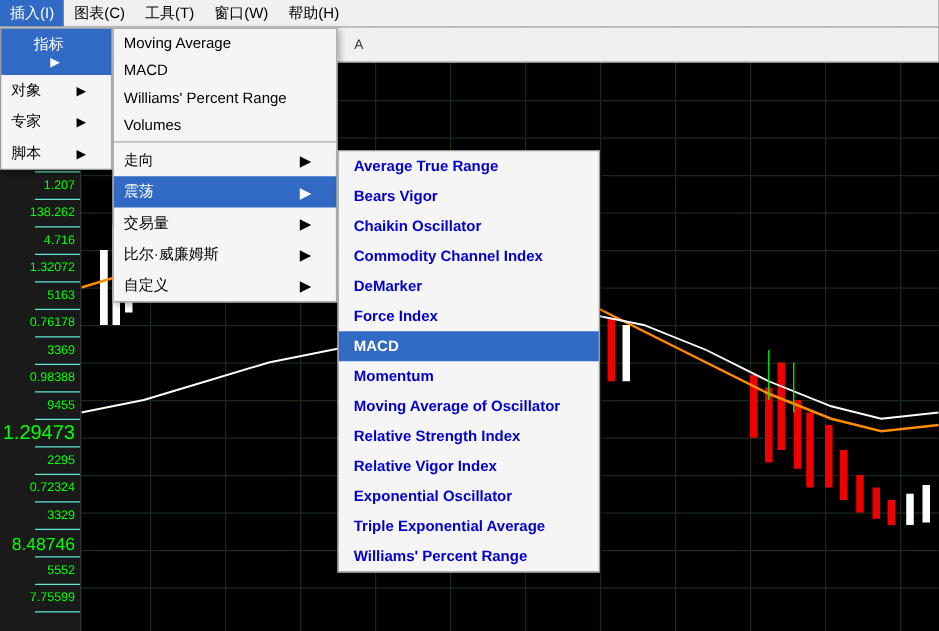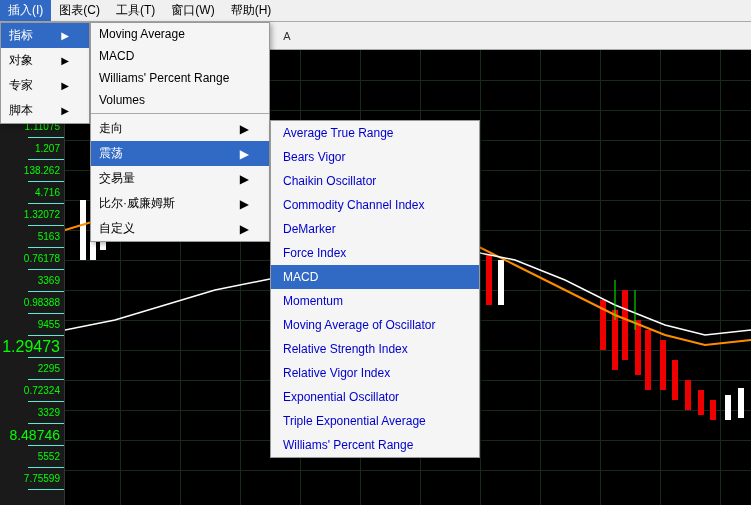--- a/index.html
+++ b/index.html
@@ -131,20 +131,21 @@
       display: flex;
       align-items: center;
       justify-content: space-between;
       font-size: 12px;
       color: #000;
       position: relative;
     }
     .dropdown-l1-item.active {
       background: #316ac5;
       color: #fff;
+      flex-direction: column;
     }
     .dropdown-l1-item .arrow {
       font-size: 10px;
       margin-left: 10px;
     }
 
     .dropdown-l2 {
       position: absolute;
       top: 22px;
       left: 90px;
@@ -178,20 +179,21 @@
       box-shadow: 2px 2px 5px rgba(0,0,0,0.3);
       z-index: 202;
       min-width: 200px;
     }
     .dropdown-l3-item {
       padding: 5px 20px 5px 12px;
       cursor: pointer;
       white-space: nowrap;
       font-size: 12px;
       color: #0000cc;
+      font-weight: bold;
     }
     .dropdown-l3-item.highlighted {
       background: #316ac5;
       color: #fff;
     }
 
     
     .menu-separator {
       height: 1px;
       background: #aaa;

